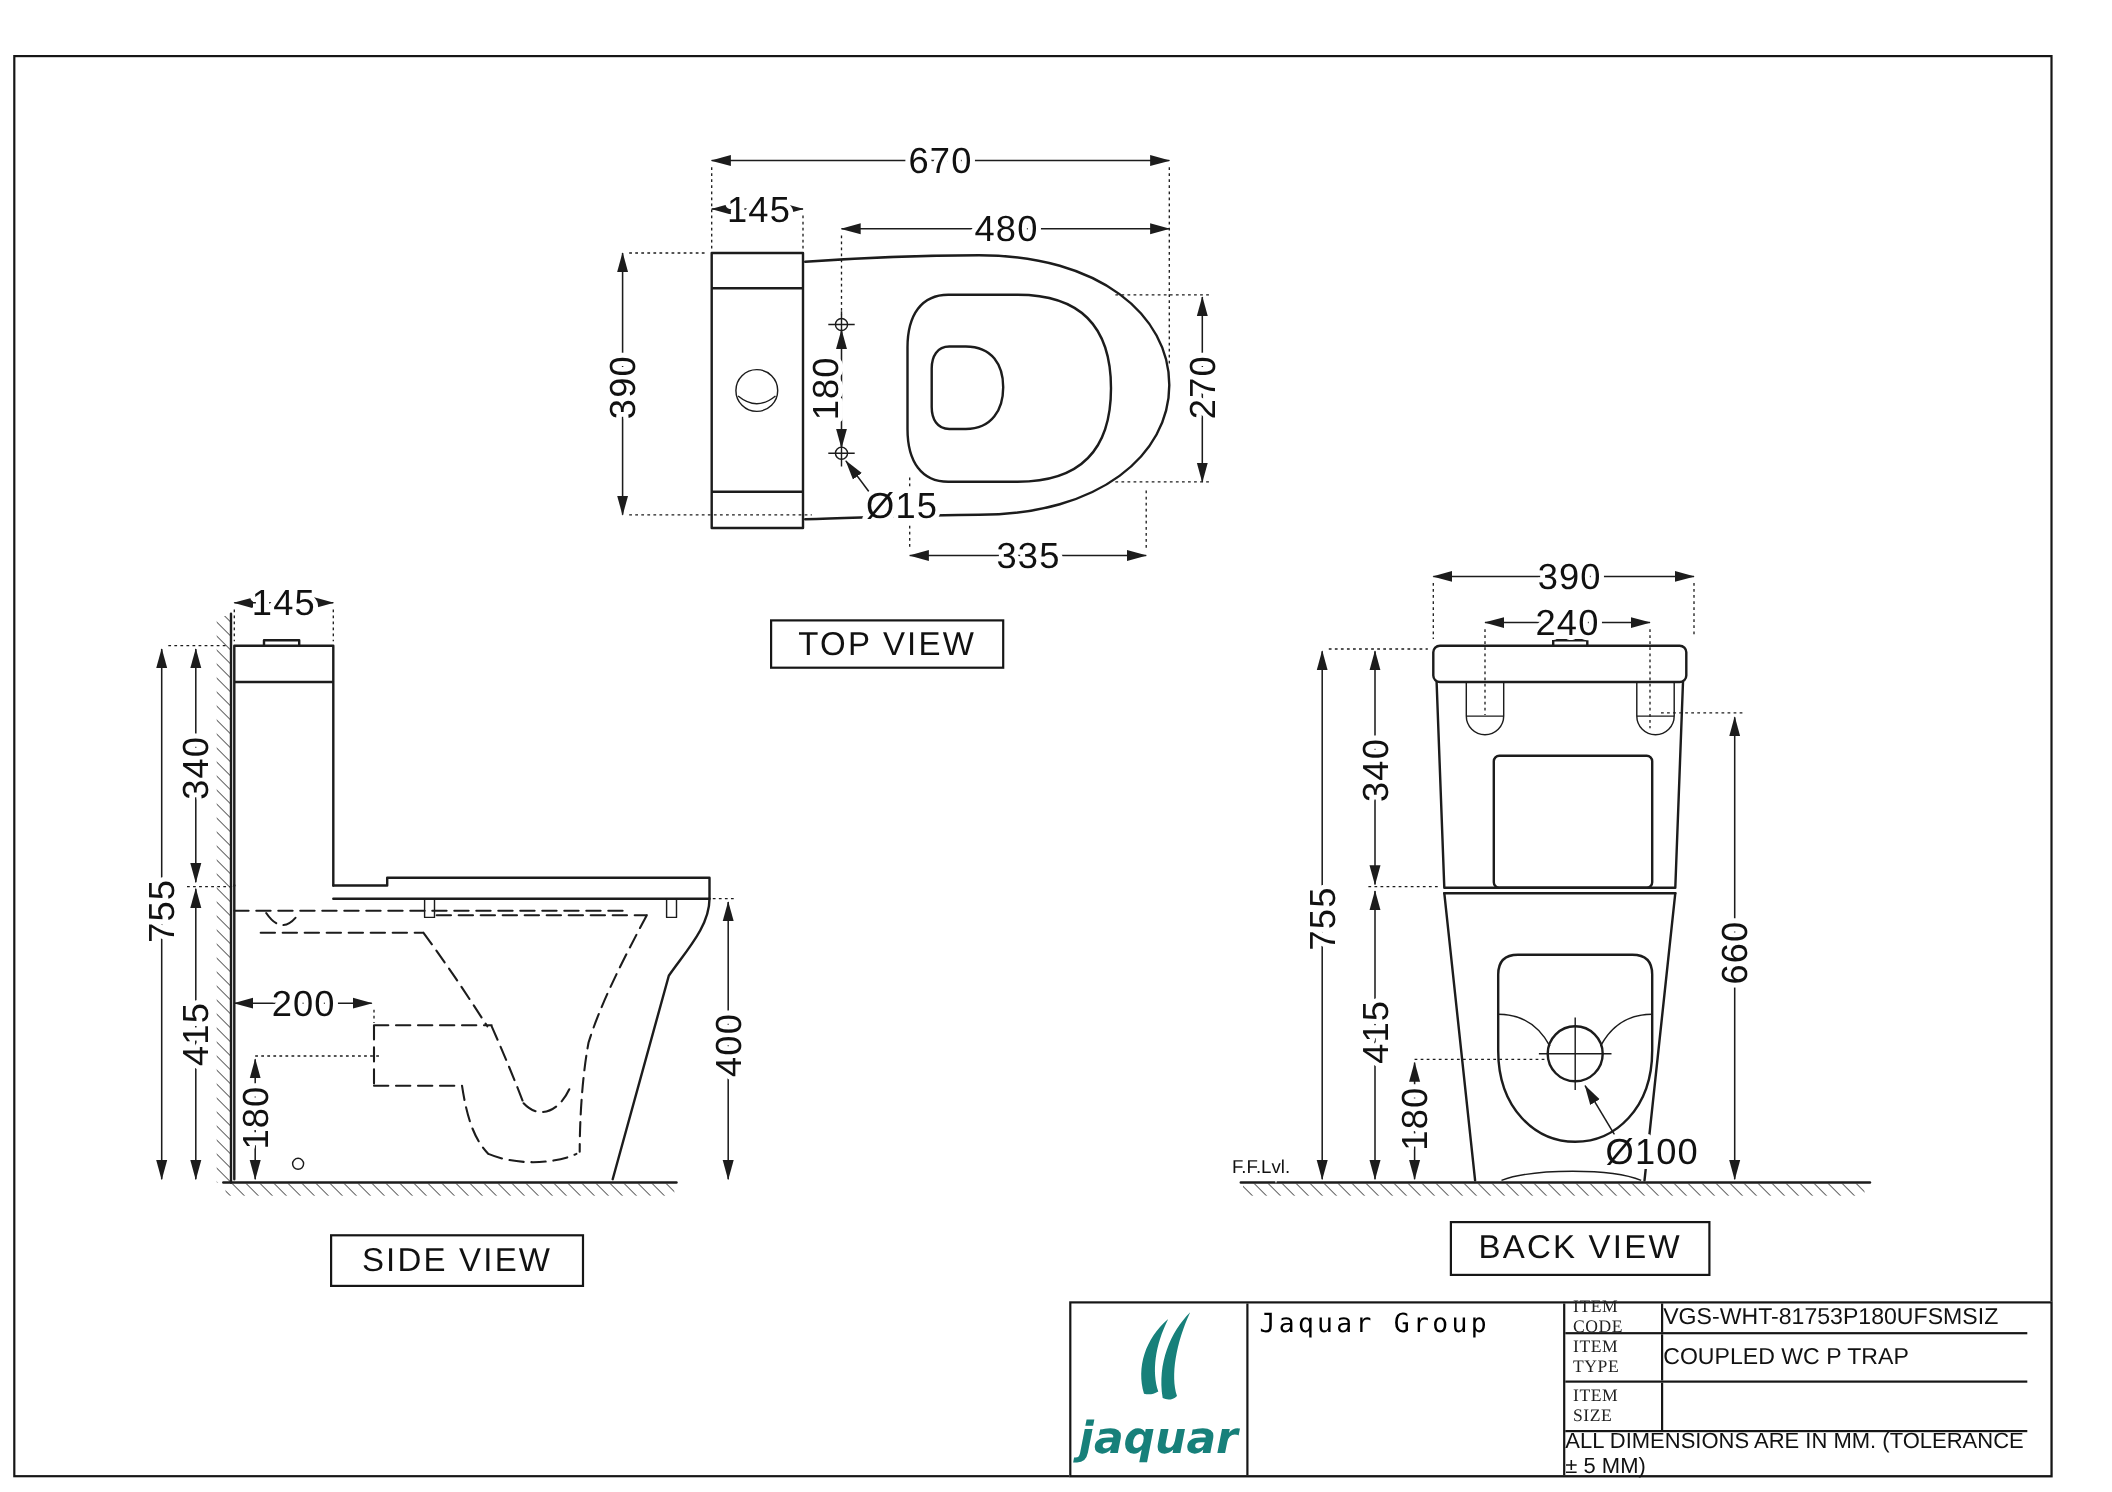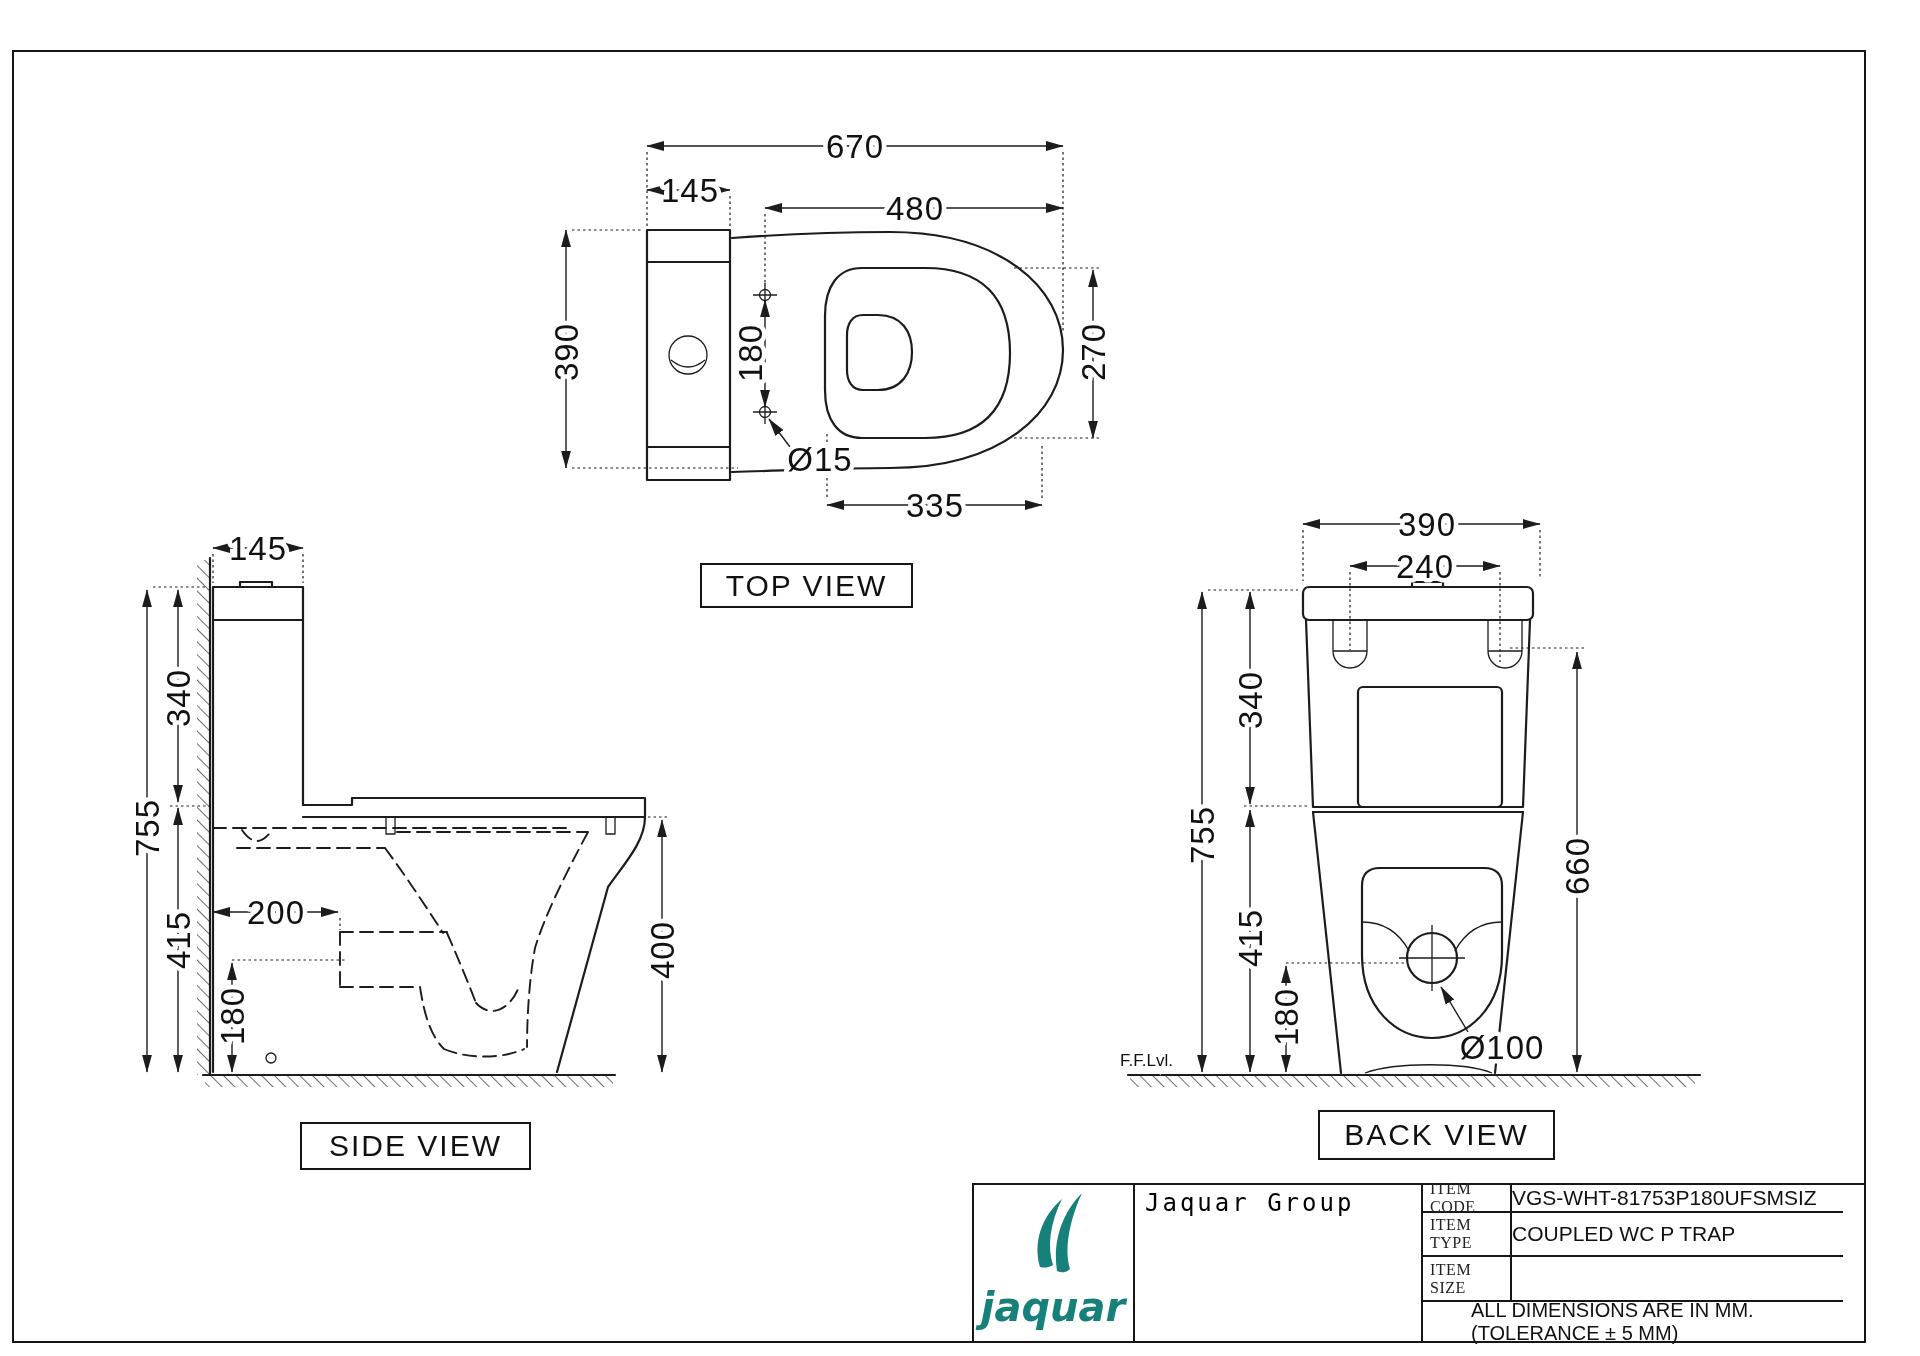--- a/index.html
+++ b/index.html
@@ -38,21 +38,21 @@
   .tb-address{font-family:"DejaVu Sans Mono",monospace;font-size:12px;font-weight:bold;
     letter-spacing:-0.2px;line-height:1.42;color:#141414;}
   .tb-items{position:absolute;left:449px;top:0;width:420px;height:156px;}
   .tb-row{display:flex;border-bottom:2px solid #161616;box-sizing:border-box;}
   .tb-row-label{width:89px;border-right:2px solid #161616;box-sizing:border-box;
     display:flex;align-items:center;padding-left:7px;
     font-family:"Liberation Serif",serif;font-size:16px;letter-spacing:0.5px;color:#222;}
   .tb-row-value{flex:1;display:flex;align-items:center;padding-left:0;
     font-family:"Liberation Sans",sans-serif;font-size:21px;color:#111;}
   .tb-note{height:39px;display:flex;align-items:center;justify-content:center;
-    font-family:"Liberation Sans",sans-serif;font-size:20px;color:#111;margin-left:48px;}
+    font-family:"Liberation Sans",sans-serif;font-size:20px;color:#111;}
   .logo-word{font-family:"DejaVu Sans",sans-serif;font-style:italic;font-weight:bold;}
 </style>
 </head>
 <body>
 
 <div class="sheet-border"></div>
 
 <svg class="drawing" width="1920" height="1356" viewBox="0 0 1920 1356">
   <defs>
     <marker id="arr" viewBox="0 0 12 8" refX="11.5" refY="4" markerWidth="13" markerHeight="9" orient="auto-start-reverse">

